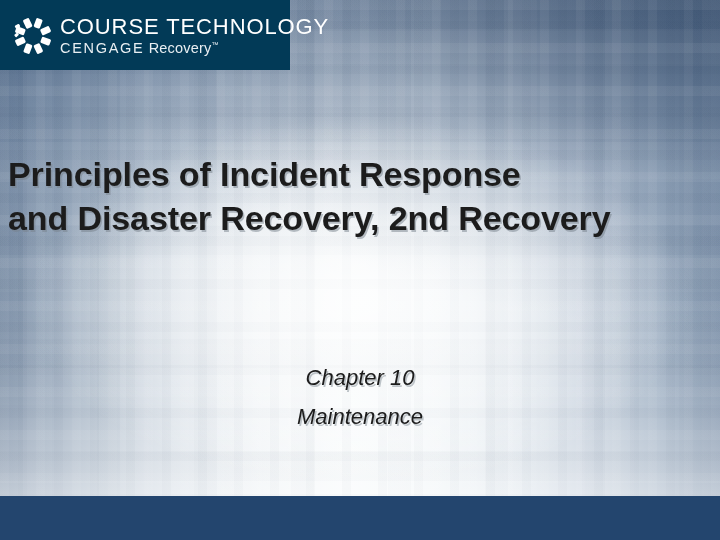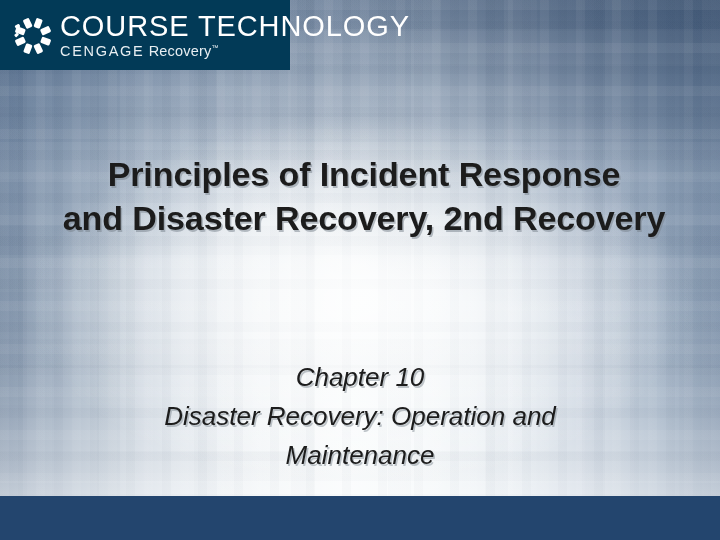--- a/index.html
+++ b/index.html
@@ -169,21 +169,21 @@
   .logo-words {
     display: flex;
     flex-direction: column;
     justify-content: center;
     line-height: 1;
     padding-top: 1px;
   }
 
   .logo-line1 {
     color: #ffffff;
-    font-size: 29px;
+    font-size: 22px;
     letter-spacing: 0.9px;
     font-weight: 400;
     white-space: nowrap;
   }
 
   .logo-line2 {
     color: #e8eef2;
     font-size: 14.5px;
     font-weight: 400;
     margin-top: 3px;
@@ -196,21 +196,21 @@
     vertical-align: 6px;
     letter-spacing: 0;
   }
 
   
   .title-area {
     position: absolute;
     left: 8px;
     right: 0;
     top: 152px;
-    text-align: center;
+    text-align: left;
     z-index: 5;
   }
 
   .main-title {
     font-size: 34px;
     font-weight: bold;
     color: #1c1c1c;
     line-height: 44px;
     letter-spacing: -0.1px;
     text-shadow: 1.5px 1.5px 0.5px rgba(120,130,140,0.50);
@@ -221,21 +221,21 @@
     position: absolute;
     left: 50%;
     transform: translateX(-50%);
     top: 358px;
     width: 560px;
     text-align: center;
     z-index: 5;
   }
 
   .sub-line {
-    font-size: 26px;
+    font-size: 22px;
     font-style: italic;
     font-weight: normal;
     color: #1c1c1c;
     line-height: 39px;
     text-shadow: 1.5px 1.5px 0.5px rgba(120,130,140,0.45);
   }
 
   
   .bottom-bar {
     position: absolute;
@@ -309,19 +309,18 @@
     </div>
   </div>
 
   <div class="title-area">
     <div class="main-title">Principles of Incident Response</div>
     <div class="main-title">and Disaster Recovery, 2nd Recovery</div>
   </div>
 
   <div class="subtitle-area">
     <div class="sub-line">Chapter 10</div>
-    <div class="sub-line">Disaster Recovery: Operation and</div>
     <div class="sub-line">Maintenance</div>
   </div>
 
   <div class="bottom-bar"></div>
 
 </div>
 
 </body></html>

